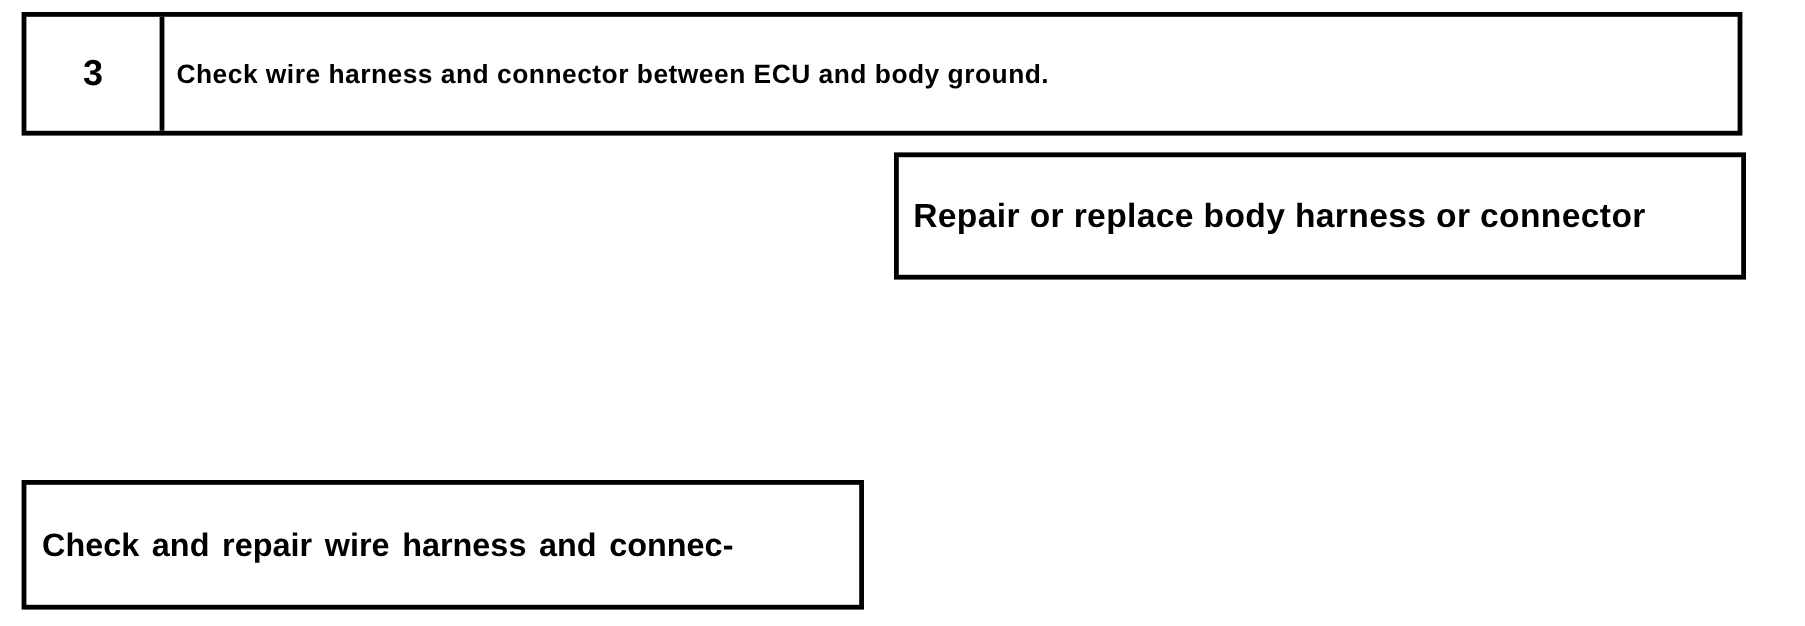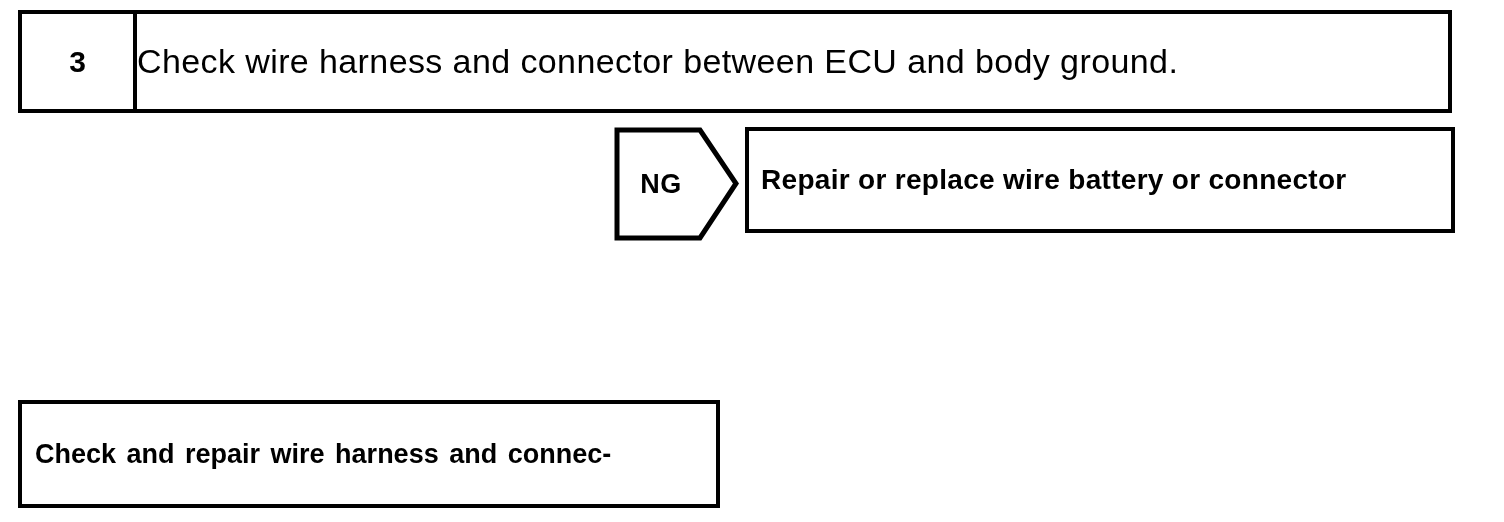--- a/index.html
+++ b/index.html
@@ -36,22 +36,23 @@
     display: flex;
     align-items: center;
     justify-content: center;
     font-size: 30px;
     font-weight: bold;
   }
   .step-instruction-cell {
     flex: 1;
     display: flex;
     align-items: center;
-    font-size: 34px;
-    font-weight: normal;
+    padding-left: 10px;
+    font-size: 22px;
+    font-weight: bold;
     letter-spacing: 0.4px;
     white-space: nowrap;
   }
 
   
   .connector {
     position: absolute;
   }
   .connector svg {
     display: block;
@@ -111,29 +112,23 @@
 </head>
 <body>
 
 <div class="canvas">
 
   <div class="step-box">
     <div class="step-number-cell">3</div>
     <div class="step-instruction-cell">Check wire harness and connector between ECU and body ground.</div>
   </div>
 
-  <div class="connector ng-connector">
-    <svg width="130" height="118" viewBox="0 0 130 118">
-      <polygon points="5,5 88,5 124,58.5 88,113 5,113" fill="#ffffff" stroke="#000000" stroke-width="5" stroke-linejoin="miter"></polygon>
-    </svg>
-    <span class="connector-label">NG</span>
-  </div>
 
   <div class="ng-action-box">
-    <span>Repair or replace wire battery or connector</span>
+    <span>Repair or replace body harness or connector</span>
   </div>
 
 
   <div class="next-step-box">
     <div>Check and repair wire harness and connec-</div>
   </div>
 
 </div>
 
 </body></html>

